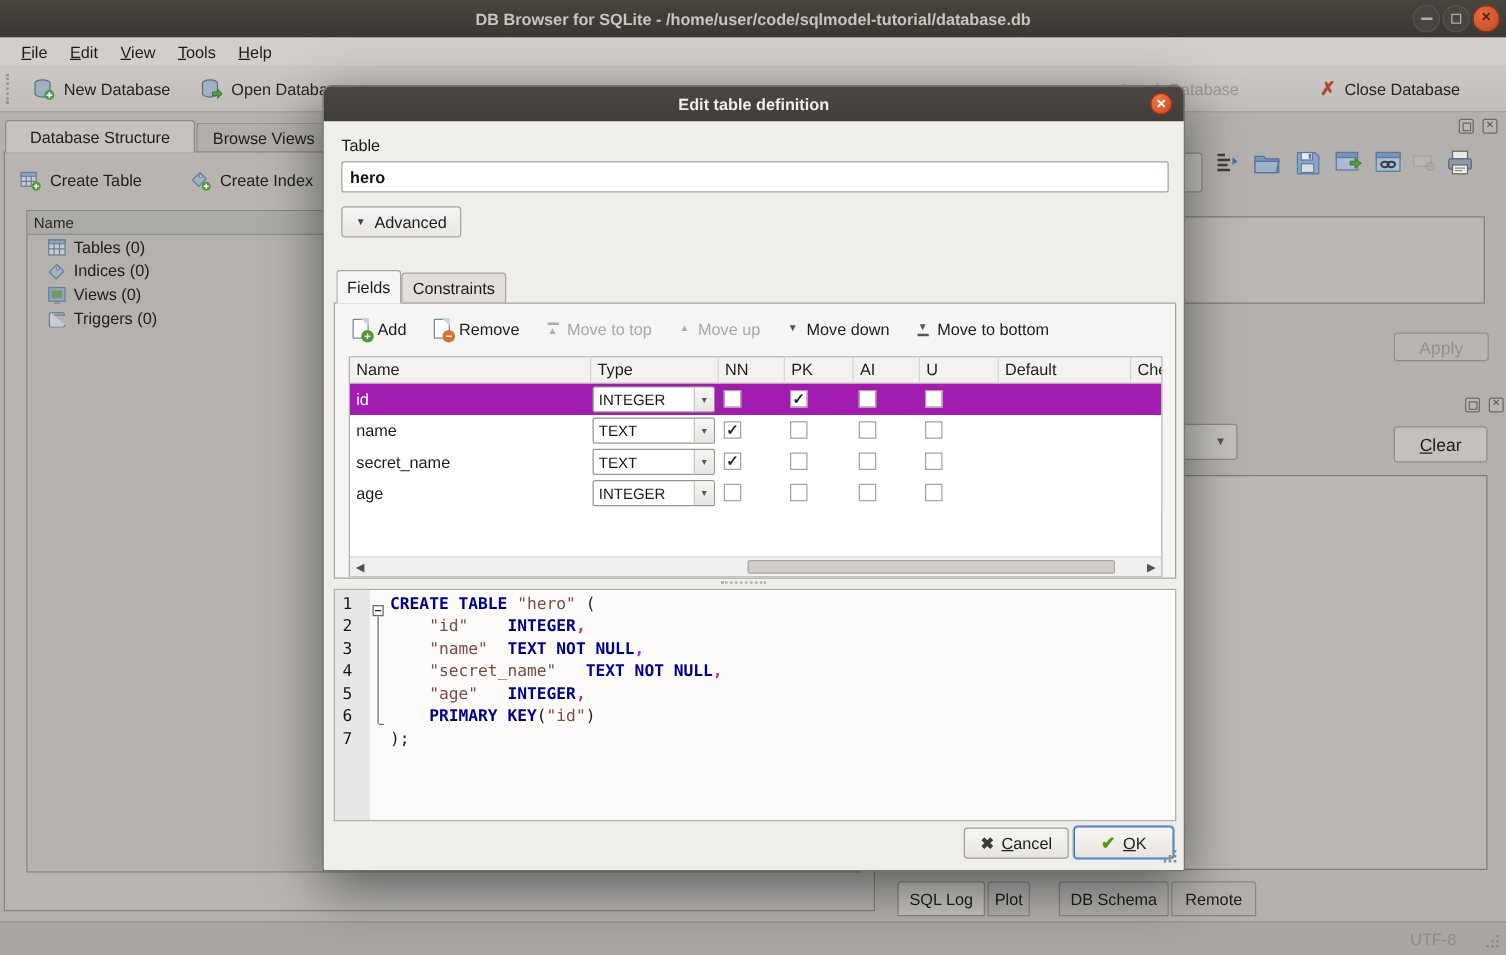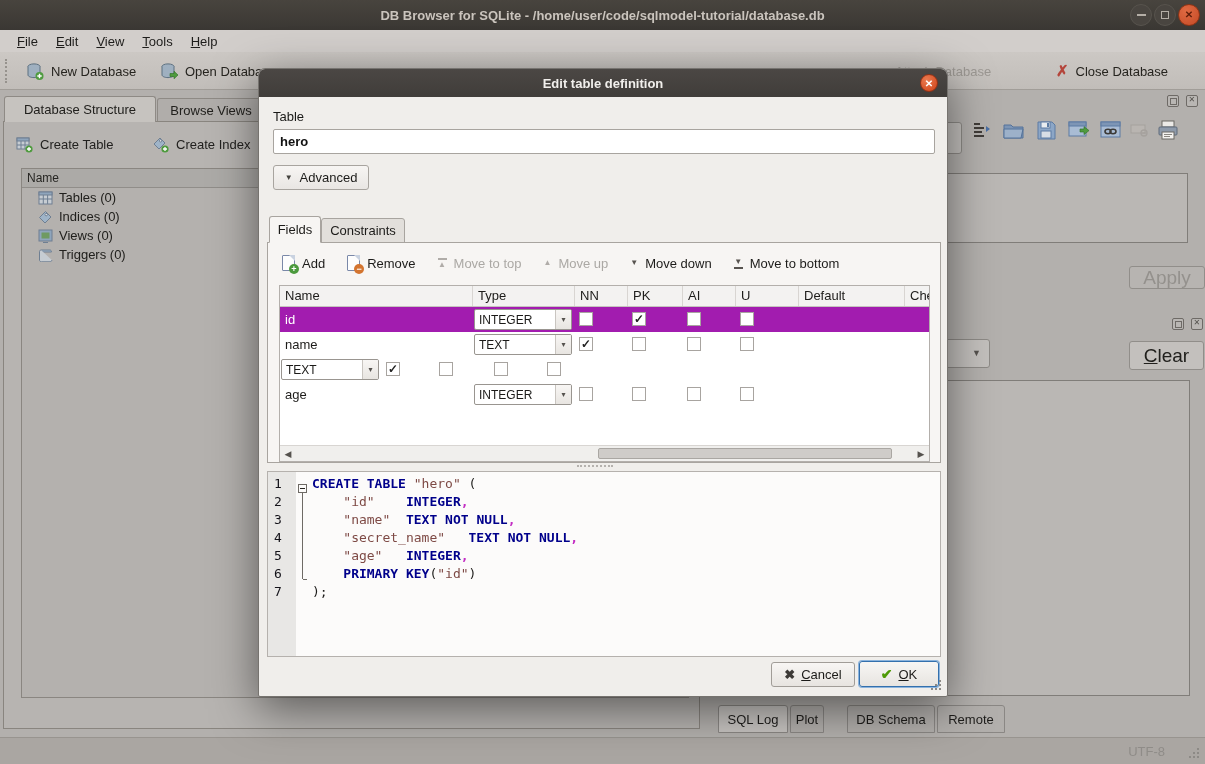--- a/index.html
+++ b/index.html
@@ -51,22 +51,22 @@
   .treeitem svg { flex:0 0 auto; }
 
   
   .dockctl { position:absolute; width:12px; height:12px; border:1px solid #6e6a66; border-radius:2px;
     background:#b9b6b3; }
   .dockctl.float::after { content:""; position:absolute; left:2px; top:2px; width:5px; height:5px;
     border:1px solid #6e6a66; }
   .dockctl.close::after { content:"✕"; position:absolute; left:1.5px; top:-1px; font-size:8px; color:#55524e; }
   .dkicon { position:absolute; top:30px; }
   .graybox { position:absolute; background:#bab7b4; border:1px solid #807d79; }
-  .gbtn { position:absolute; border:1px solid #918e8a; border-radius:3px; font-size:19px;
-    display:flex; align-items:center; justify-content:center;margin-left:14px; }
+  .gbtn { position:absolute; border:1px solid #918e8a; border-radius:3px; font-size:14px;
+    display:flex; align-items:center; justify-content:center; }
   .gbtn.disabled { background:#b7b4b1; color:#94918d; }
   .gbtn.enabled { background:#c3c0bd; color:#21201d; }
   .gcombo { position:absolute; background:#c3c0bd; border:1px solid #8d8a86; border-radius:3px; }
   .gcombo .arr { position:absolute; right:8px; top:8px; font-size:9px; color:#55524e; }
 
   
   .btab { position:absolute; top:615px; height:28px; font-size:13px; color:#1e1d1b;
     display:flex; align-items:center; justify-content:center; border:1px solid #8a8784;
     border-radius:3px 3px 0 0; }
   .btab.active { background:#c7c4c1; }
@@ -469,20 +469,21 @@
             <div class="fcell" style="width: 53px;">
               <div class="cb"></div>
             </div>
             <div class="fcell" style="width: 63px;">
               <div class="cb"></div>
             </div>
             <div class="fcell" style="width: 106px;"></div>
             <div class="fcell" style="width: 60px;"></div>
           </div>
           <div class="frow">
+            <div class="fcell name" style="width: 193px;">secret_name</div>
             <div class="fcell" style="width: 102px;">
               <div class="combo">
                 <span class="clbl">TEXT</span>
                 <span class="carr">▾</span>
               </div>
             </div>
             <div class="fcell" style="width: 53px;">
               <div class="cb on">✓</div>
             </div>
             <div class="fcell" style="width: 55px;">

